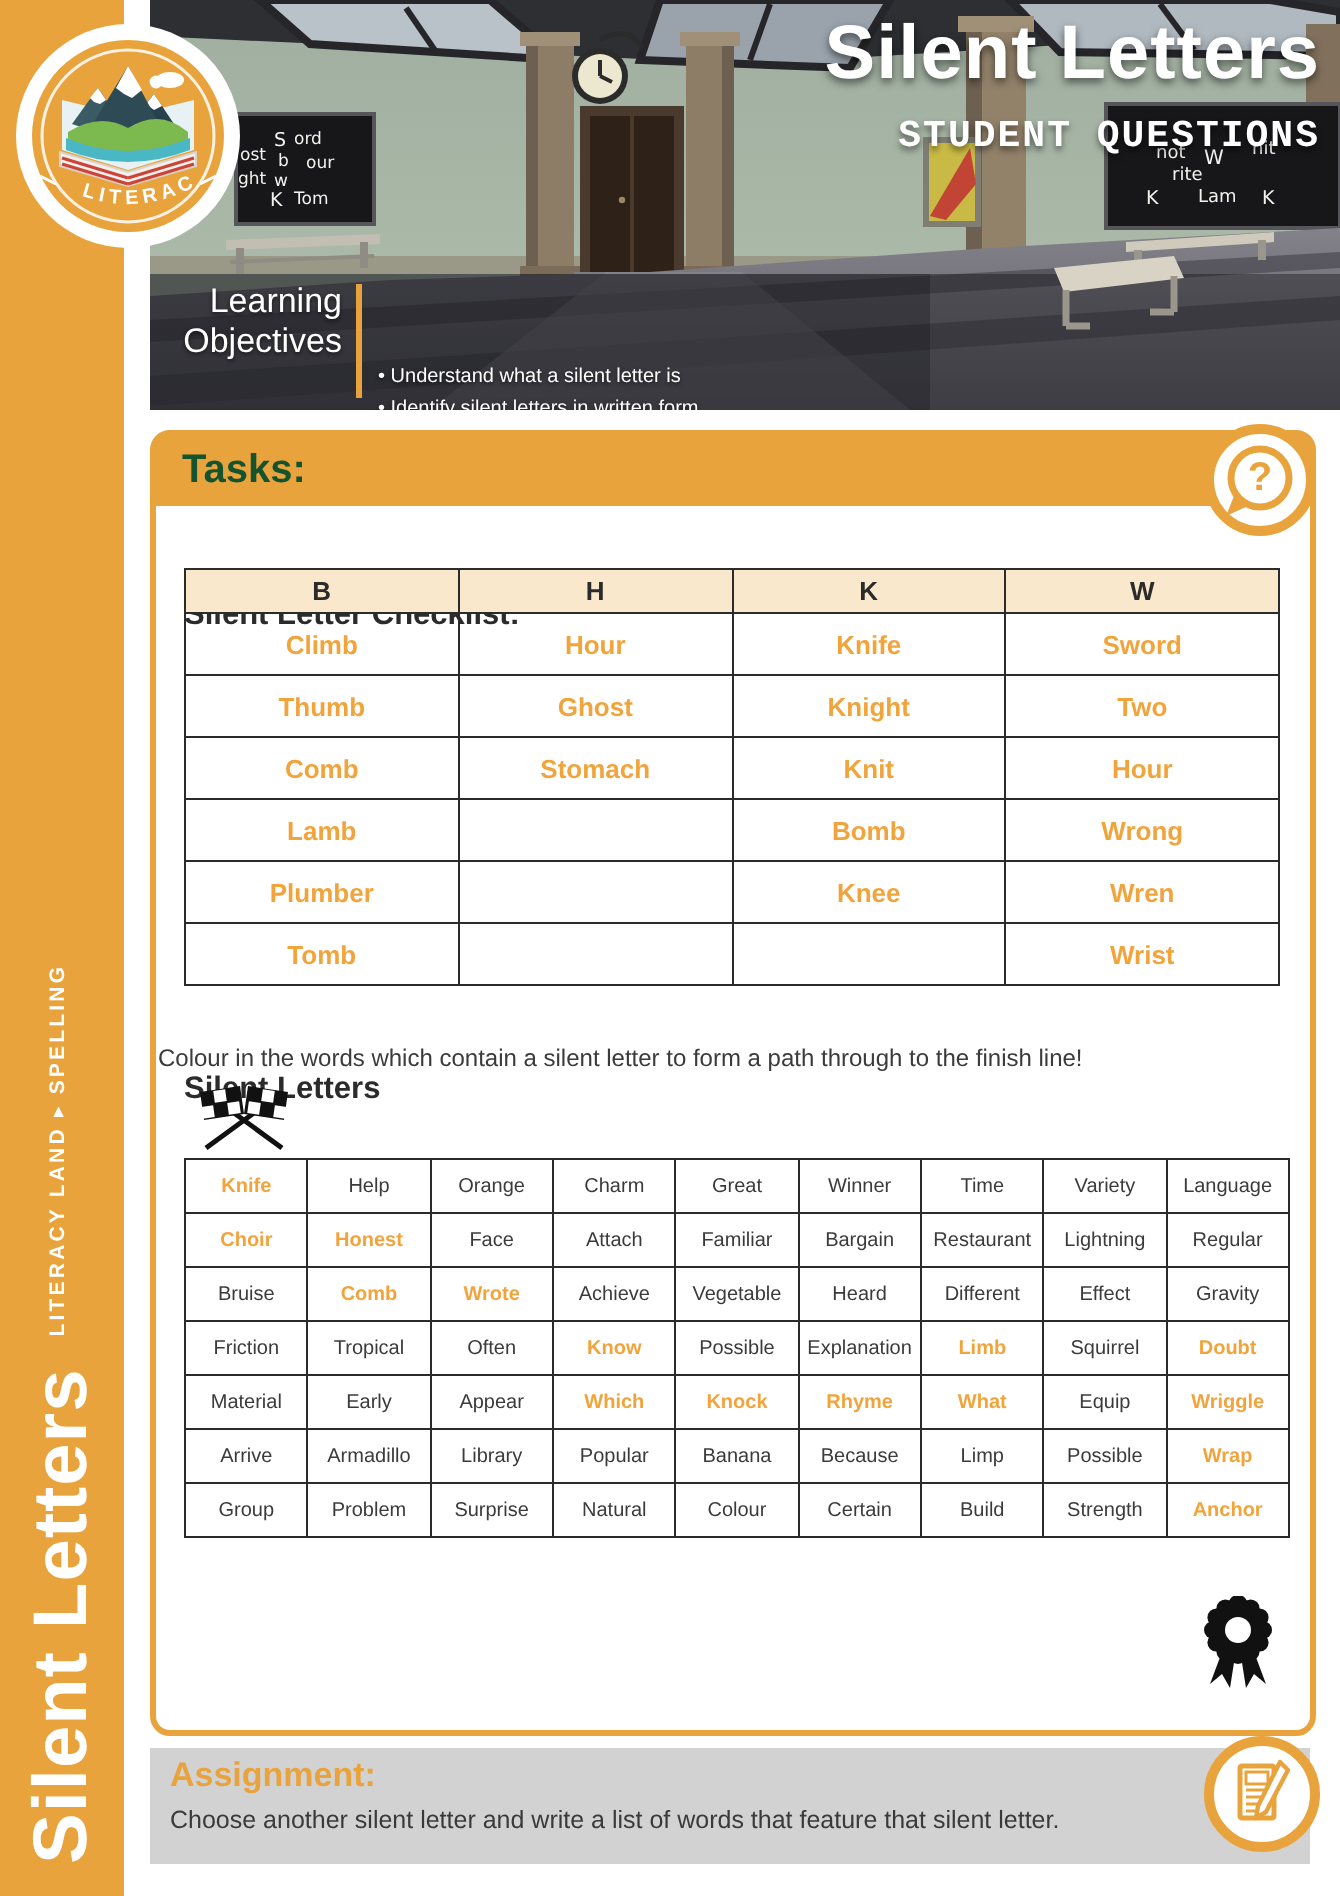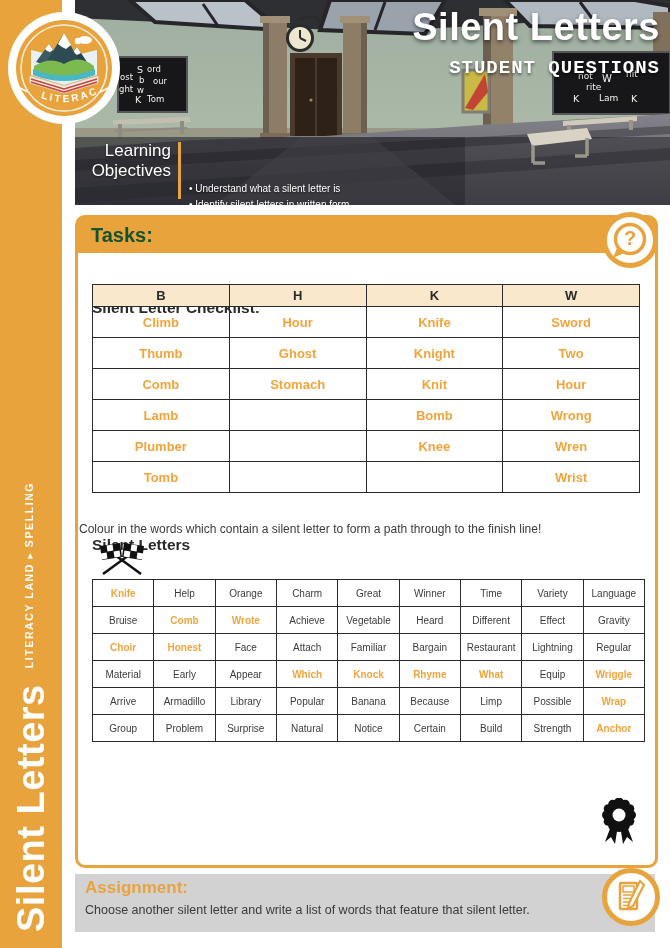--- a/index.html
+++ b/index.html
@@ -328,40 +328,51 @@
             <td>Help</td>
             <td>Orange</td>
             <td>Charm</td>
             <td>Great</td>
             <td>Winner</td>
             <td>Time</td>
             <td>Variety</td>
             <td>Language</td>
           </tr>
           <tr>
+            <td class="hl">Choir</td>
+            <td class="hl">Honest</td>
+            <td>Face</td>
+            <td>Attach</td>
+            <td>Familiar</td>
+            <td>Bargain</td>
+            <td>Restaurant</td>
+            <td>Lightning</td>
+            <td>Regular</td>
+          </tr>
+          <tr>
             <td>Bruise</td>
             <td class="hl">Comb</td>
             <td class="hl">Wrote</td>
             <td>Achieve</td>
             <td>Vegetable</td>
             <td>Heard</td>
             <td>Different</td>
             <td>Effect</td>
             <td>Gravity</td>
           </tr>
           <tr>
-            <td class="hl">Choir</td>
-            <td class="hl">Honest</td>
-            <td>Face</td>
-            <td>Attach</td>
-            <td>Familiar</td>
-            <td>Bargain</td>
-            <td>Restaurant</td>
-            <td>Lightning</td>
-            <td>Regular</td>
+            <td>Friction</td>
+            <td>Tropical</td>
+            <td>Often</td>
+            <td class="hl">Know</td>
+            <td>Possible</td>
+            <td>Explanation</td>
+            <td class="hl">Limb</td>
+            <td>Squirrel</td>
+            <td class="hl">Doubt</td>
           </tr>
           <tr>
             <td>Material</td>
             <td>Early</td>
             <td>Appear</td>
             <td class="hl">Which</td>
             <td class="hl">Knock</td>
             <td class="hl">Rhyme</td>
             <td class="hl">What</td>
             <td>Equip</td>
@@ -376,21 +387,21 @@
             <td>Because</td>
             <td>Limp</td>
             <td>Possible</td>
             <td class="hl">Wrap</td>
           </tr>
           <tr>
             <td>Group</td>
             <td>Problem</td>
             <td>Surprise</td>
             <td>Natural</td>
-            <td>Notice</td>
+            <td>Colour</td>
             <td>Certain</td>
             <td>Build</td>
             <td>Strength</td>
             <td class="hl">Anchor</td>
           </tr>
         </tbody>
     </table>
 
     <svg class="ribbon" width="42" height="56" viewBox="0 0 42 56">
       <g fill="#111">

